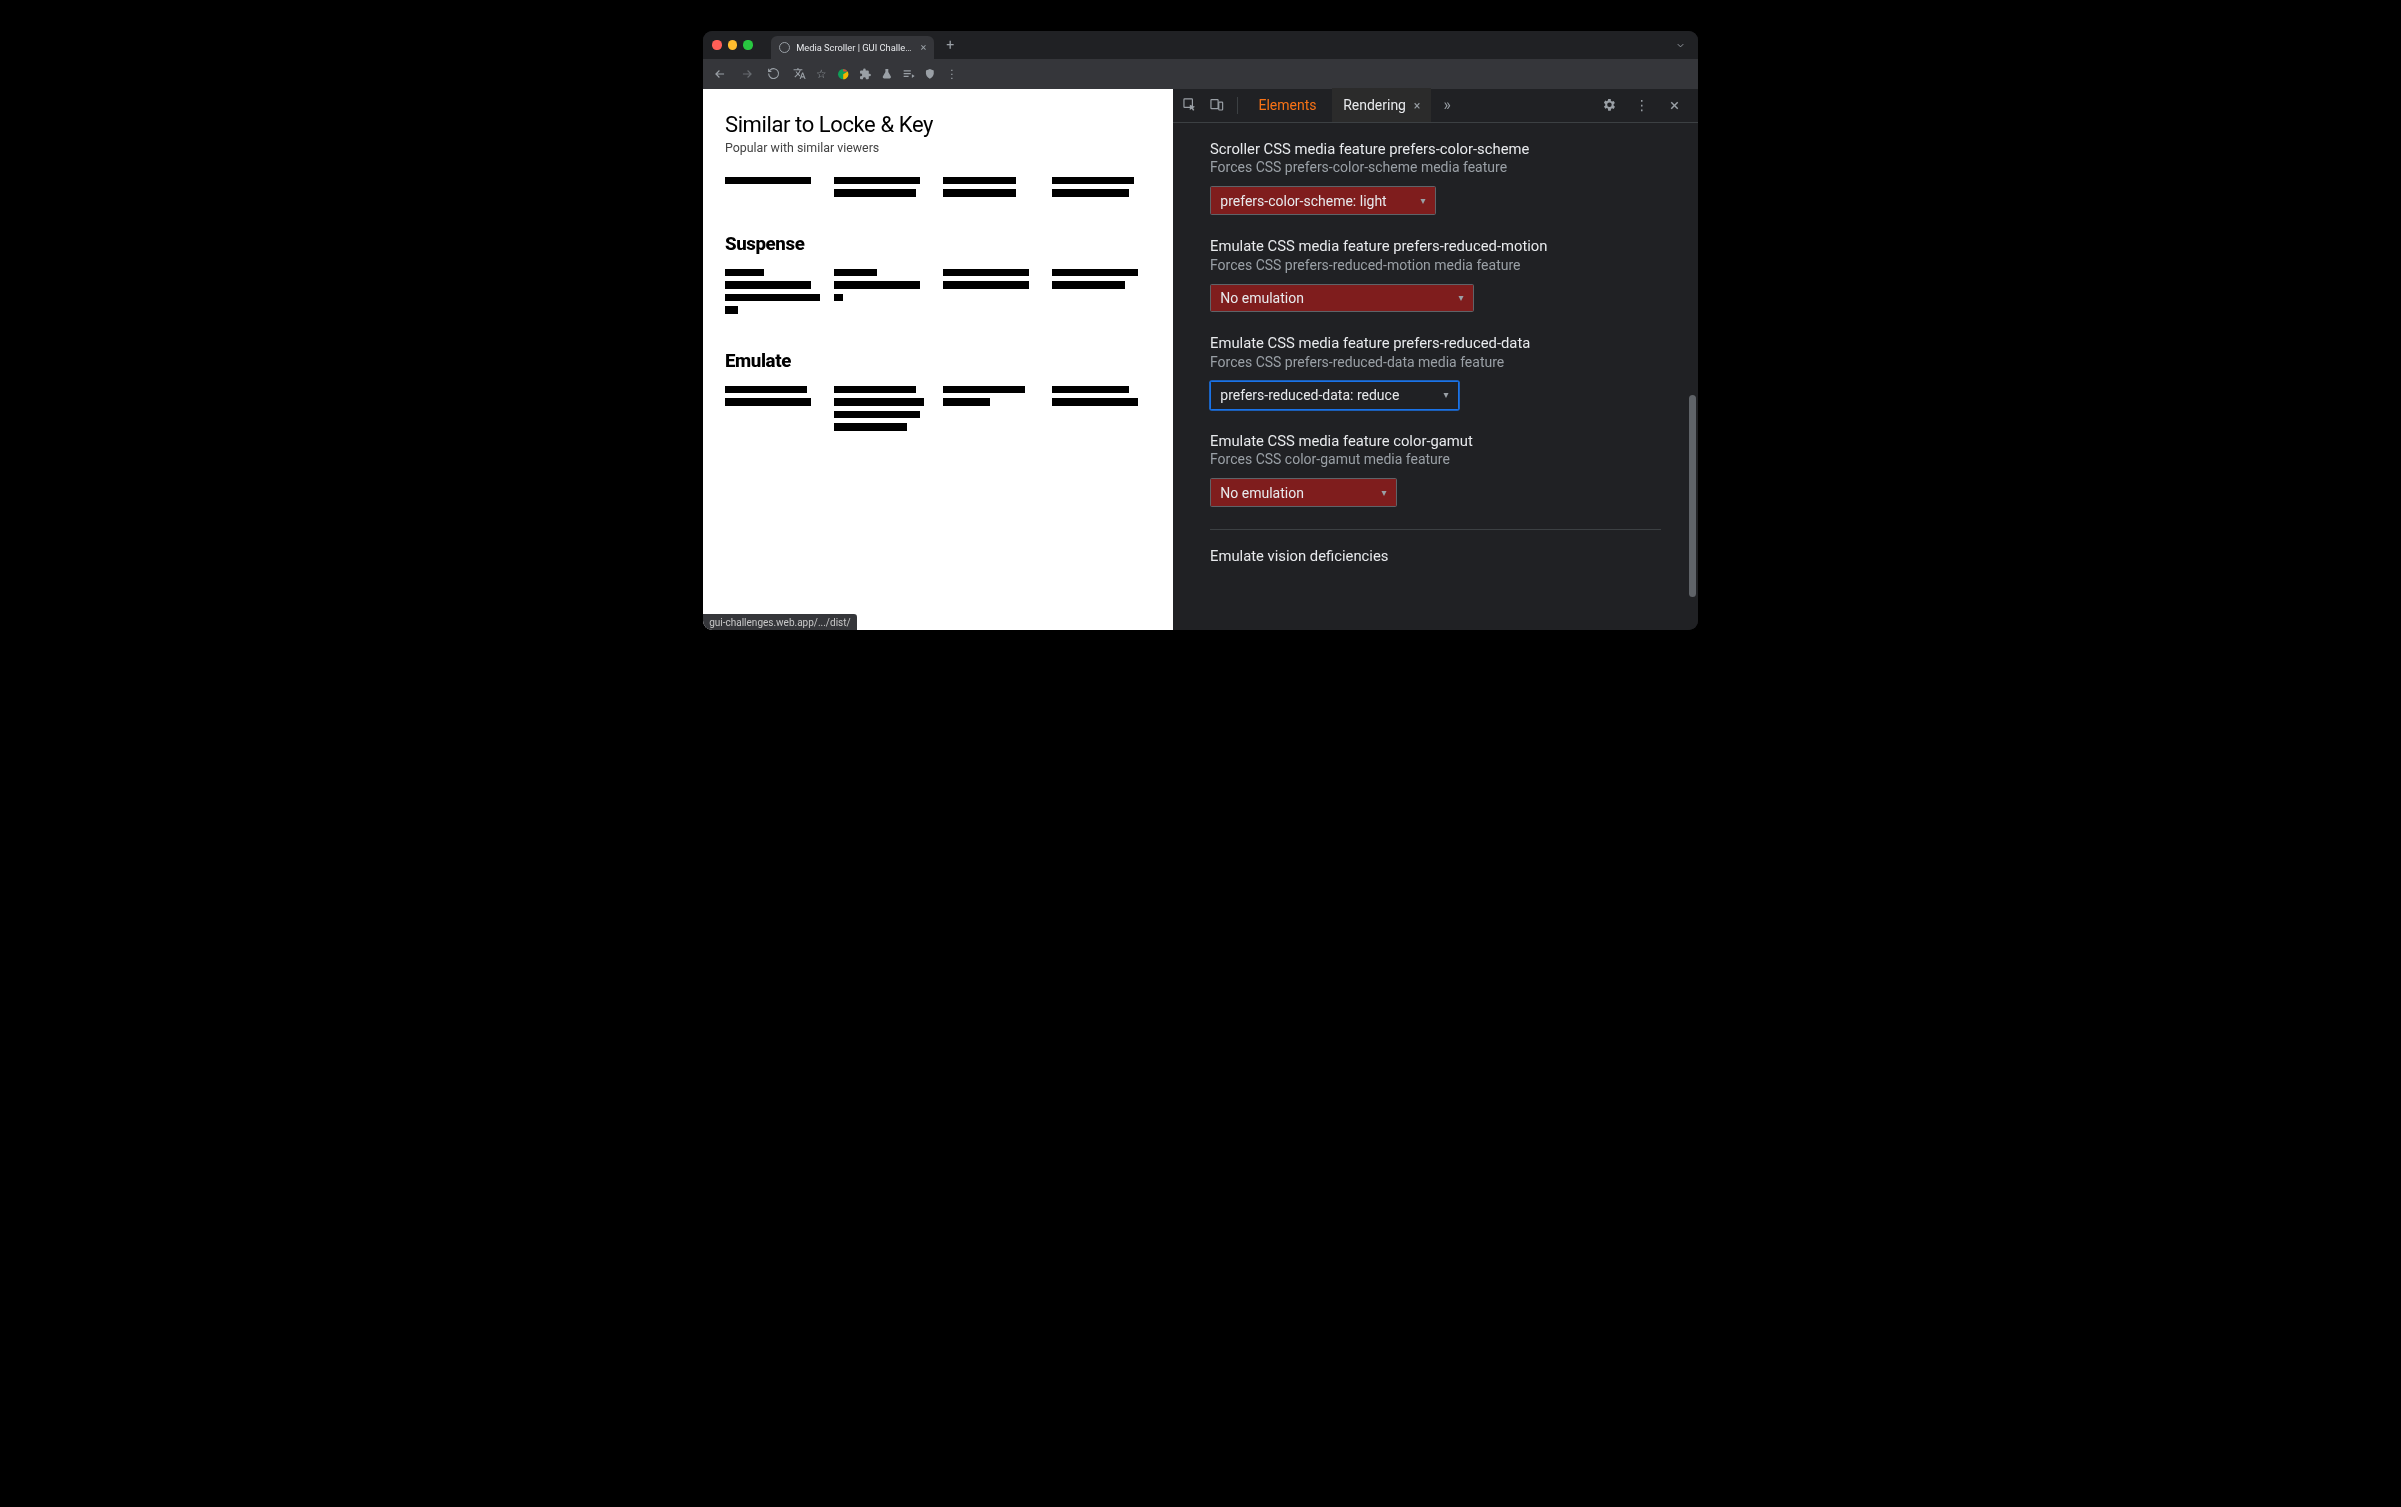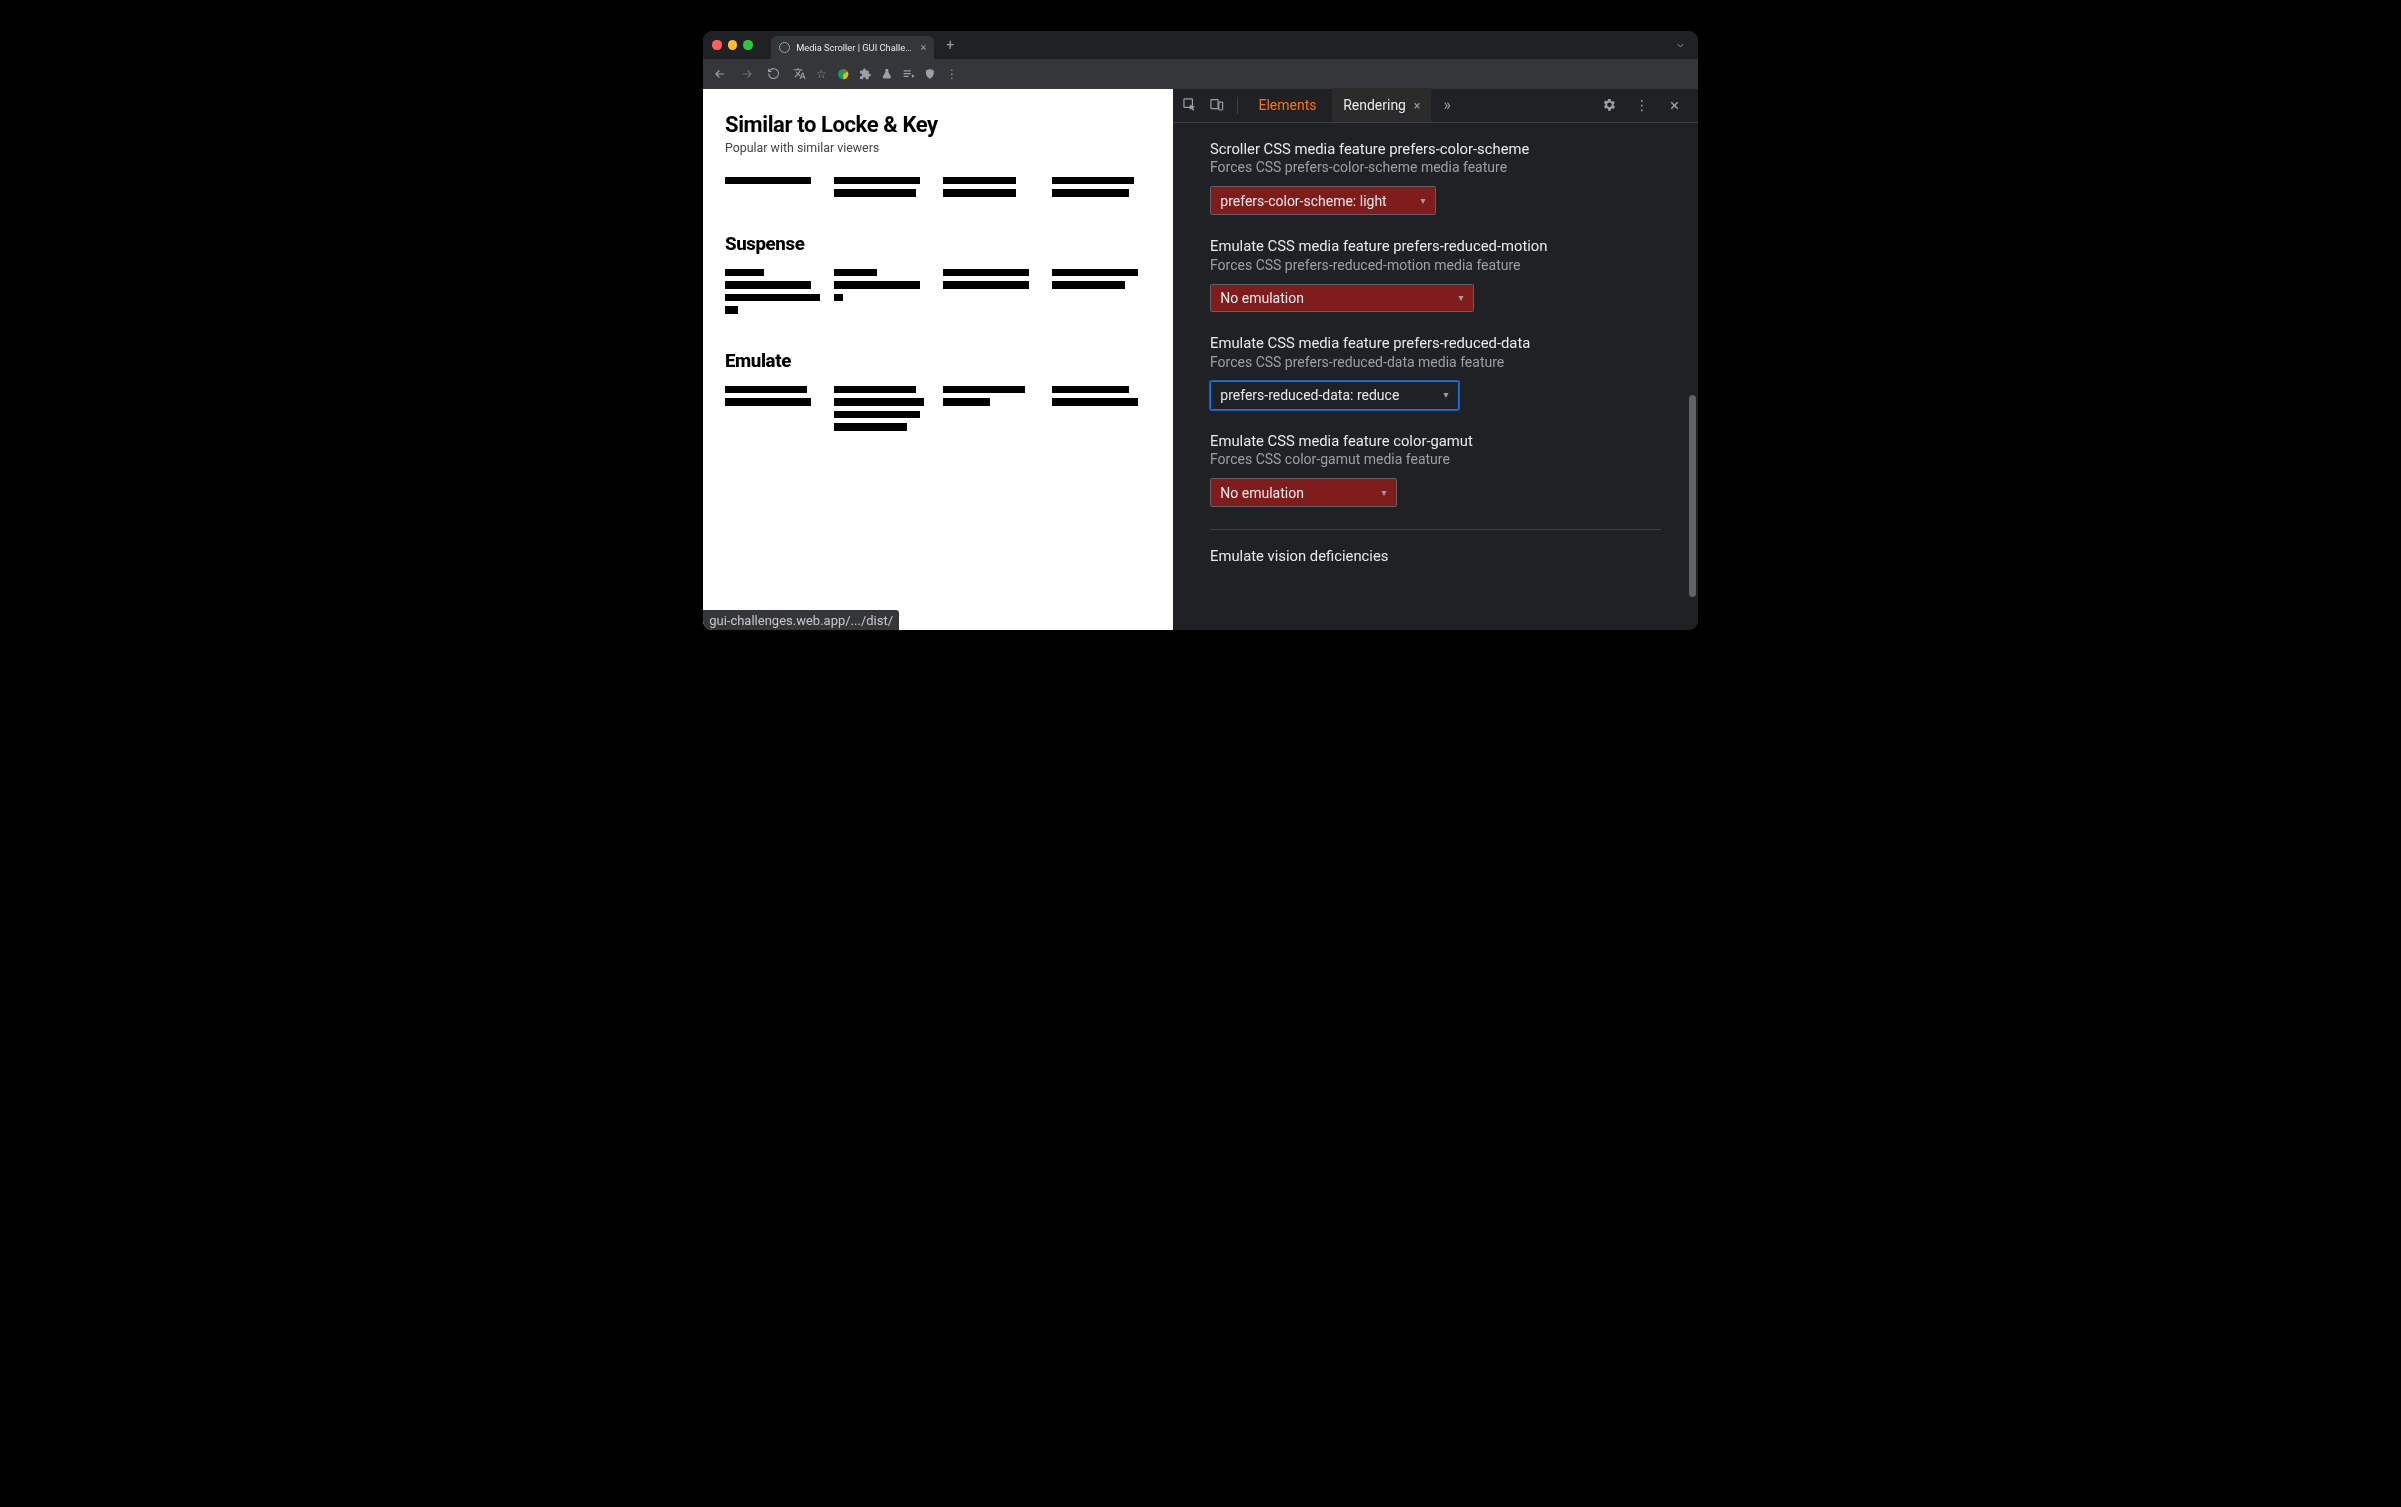--- a/index.html
+++ b/index.html
@@ -114,21 +114,21 @@
     background: #202124;
     display: flex;
     flex-direction: column;
     min-width: 0;
     position: relative;
   }
   
   .page-inner { padding: 23px 22px; color: #000; }
   .heading {
     font-size: 22px;
-    font-weight: 700;
+    font-weight: 400;
     letter-spacing: -0.4px;
     margin-bottom: 3.1px;
   }
   .subheading {
     font-size: 12.4px;
     color: #444;
     margin-bottom: 22px;
   }
   .heading2 {
     font-size: 18.7px;
@@ -143,21 +143,21 @@
     margin-bottom: 7.8px;
   }
   .card { width: 86px; }
   .bar { height: 7.8px; background: #000; margin-bottom: 4.7px; }
   
   .status {
     position: absolute;
     bottom: 0; left: 0;
     background: #35363a;
     color: #c8c8c8;
-    font-size: 13px;
+    font-size: 10px;
     padding: 2.3px 6.2px;
     border-top-right-radius: 3.1px;
   }
   
   .dt-tabs {
     height: 34px;
     display: flex;
     align-items: center;
     border-bottom: 0.8px solid #3c4043;
     padding: 0 6.2px;

